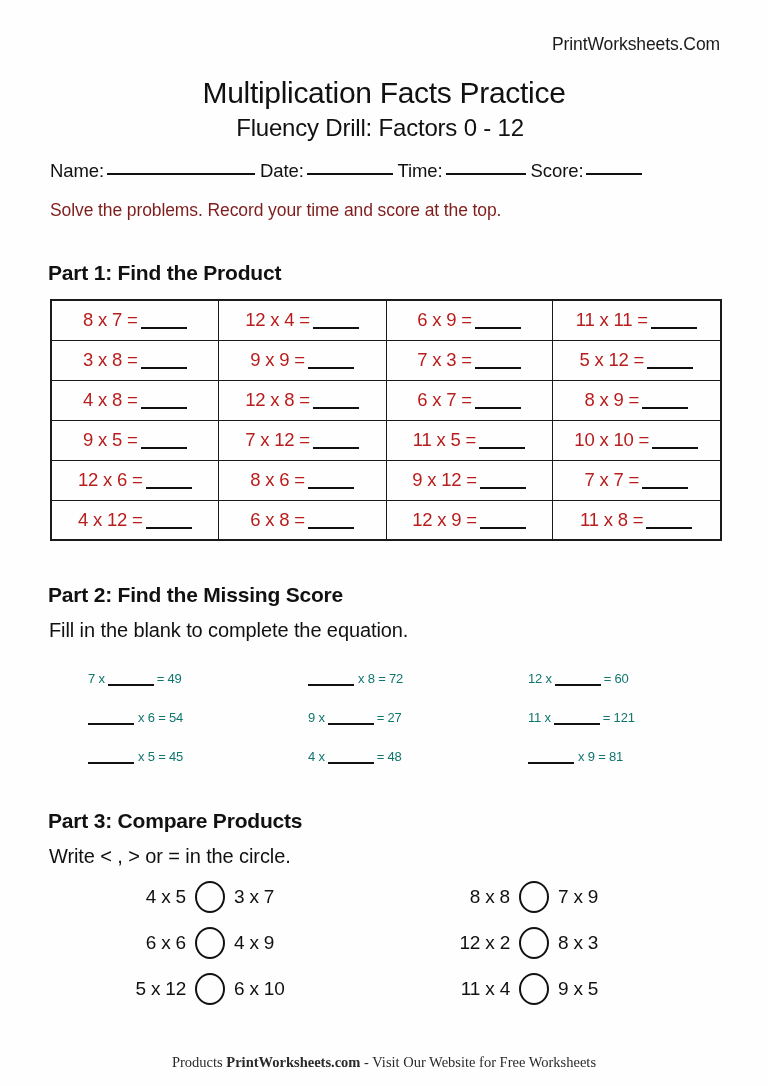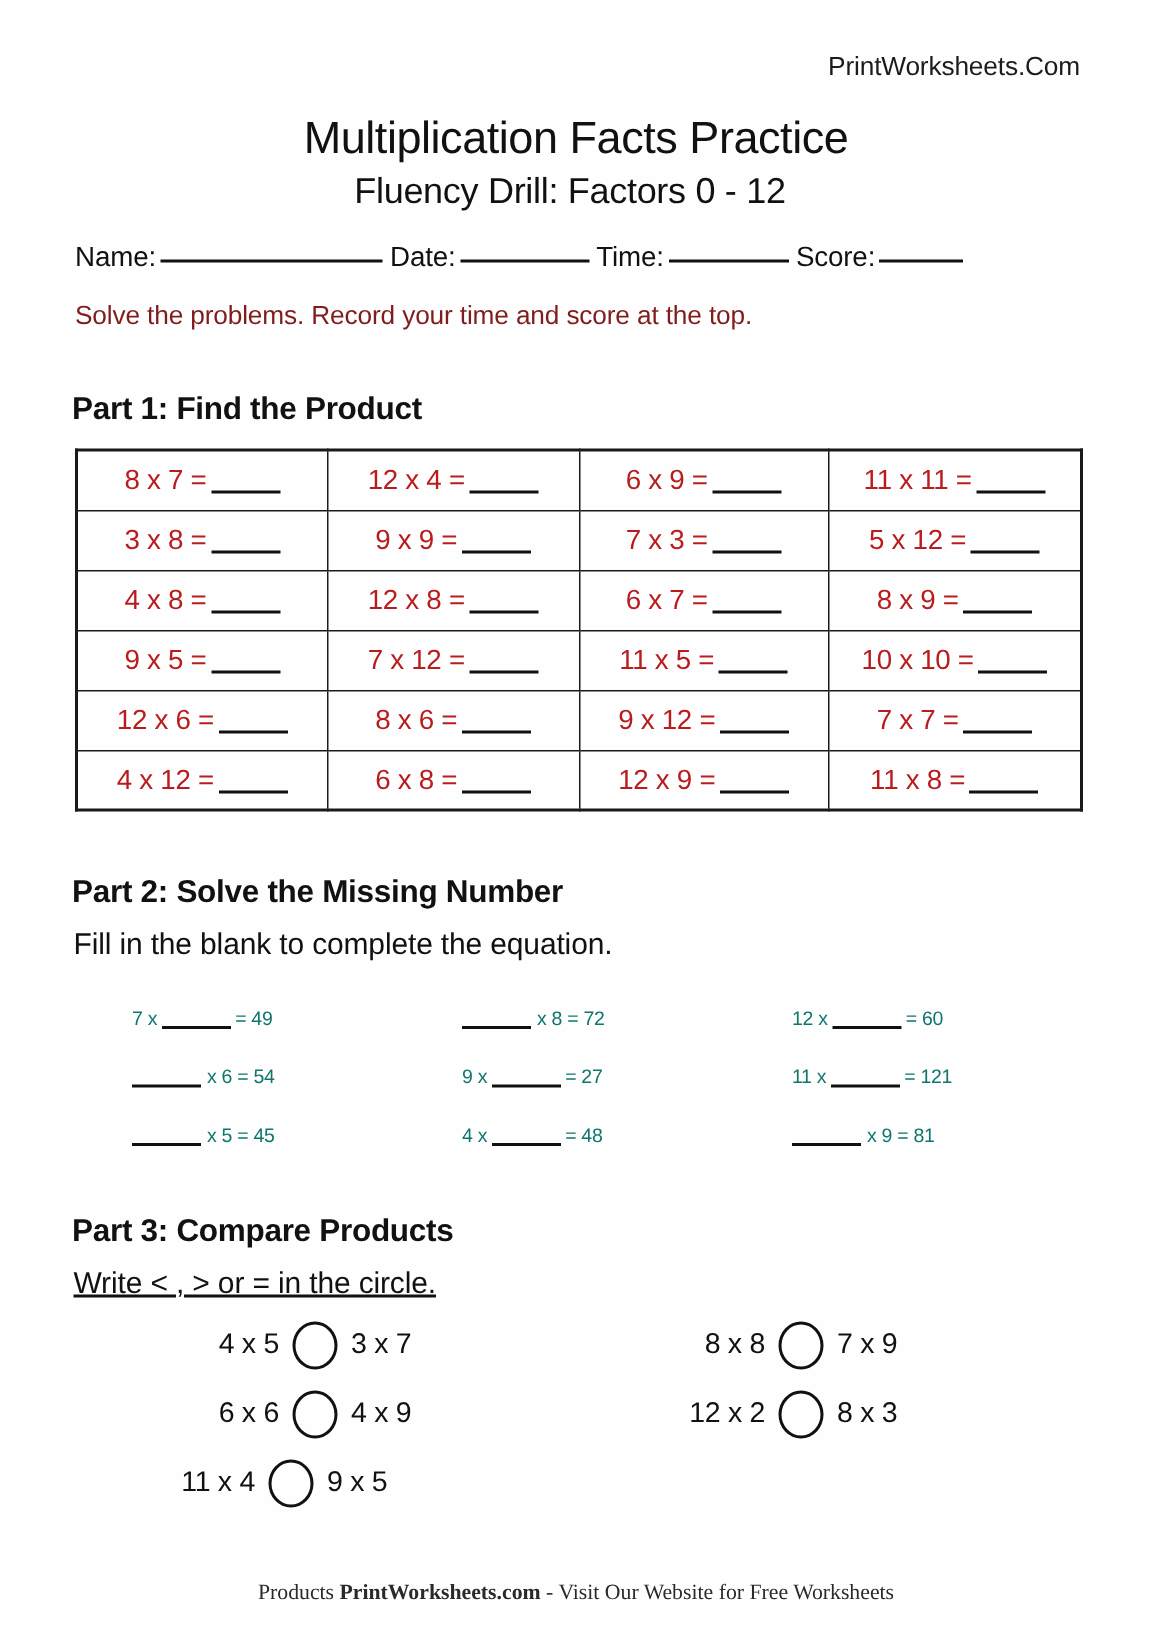--- a/index.html
+++ b/index.html
@@ -96,21 +96,21 @@
     position: absolute;
     left: 49px;
     font-size: 20px;
     color: #111;
     letter-spacing: -0.1px;
   }
   #head-p1 { top: 261px; }
   #head-p2 { top: 583px; }
   #sub-p2  { top: 619px; }
   #head-p3 { top: 809px; }
-  #sub-p3  { top: 845px; text-decoration: underline; }
+  #sub-p3  { top: 845px; }
 
   
   .grid {
     position: absolute;
     left: 50px;
     top: 299px;
     width: 670px;
     border: 2px solid #1a1a1a;
     border-collapse: collapse;
     table-layout: fixed;
@@ -276,21 +276,21 @@
         </tr>
         <tr>
           <td><span>4 x 12 =</span><span class="ans"></span></td>
           <td><span>6 x 8 =</span><span class="ans"></span></td>
           <td><span>12 x 9 =</span><span class="ans"></span></td>
           <td><span>11 x 8 =</span><span class="ans"></span></td>
         </tr>
       </tbody>
   </table>
 
-  <div class="sec-head" id="head-p2">Part 2: Solve the Missing Number</div>
+  <div class="sec-head" id="head-p2">Part 2: Find the Missing Score</div>
   <div class="sec-sub" id="sub-p2">Fill in the blank to complete the equation.</div>
   <div class="p2" id="p2-body">
       <div class="p2-row">
         <div class="p2-cell p2-c1"><span>7 x</span><span class="blank blank-r"></span><span>= 49</span></div>
         <div class="p2-cell p2-c2"><span class="blank blank-l"></span><span>x 8 = 72</span></div>
         <div class="p2-cell p2-c3"><span>12 x</span><span class="blank blank-r"></span><span>= 60</span></div>
       </div>
       <div class="p2-row">
         <div class="p2-cell p2-c1"><span class="blank blank-l"></span><span>x 6 = 54</span></div>
         <div class="p2-cell p2-c2"><span>9 x</span><span class="blank blank-r"></span><span>= 27</span></div>
@@ -324,20 +324,25 @@
           <div class="circle"></div>
           <span class="p3-right">4 x 9</span>
         </div>
         <div class="p3-cell p3-c2">
           <span class="p3-left">12 x 2</span>
           <div class="circle"></div>
           <span class="p3-right">8 x 3</span>
         </div>
       </div>
       <div class="p3-row">
+        <div class="p3-cell p3-c1">
+          <span class="p3-left">5 x 12</span>
+          <div class="circle"></div>
+          <span class="p3-right">6 x 10</span>
+        </div>
         <div class="p3-cell p3-c2">
           <span class="p3-left">11 x 4</span>
           <div class="circle"></div>
           <span class="p3-right">9 x 5</span>
         </div>
       </div>
     </div>
 
   <div class="footer">
     <span>Products </span><b>PrintWorksheets.com</b><span> - Visit Our Website for Free Worksheets</span>

